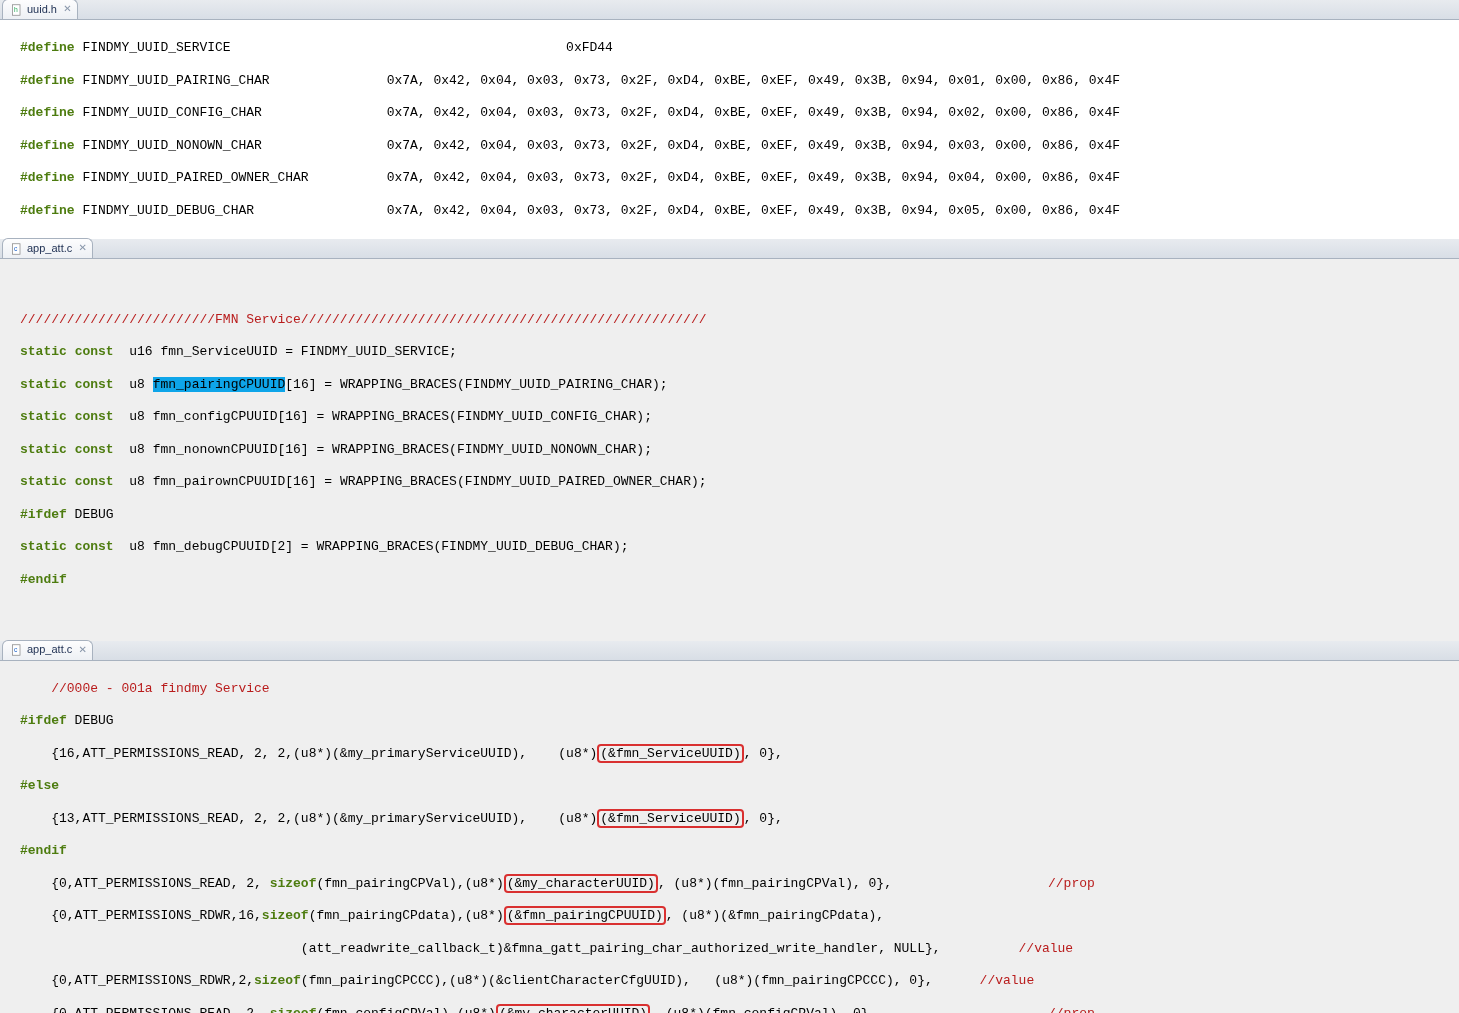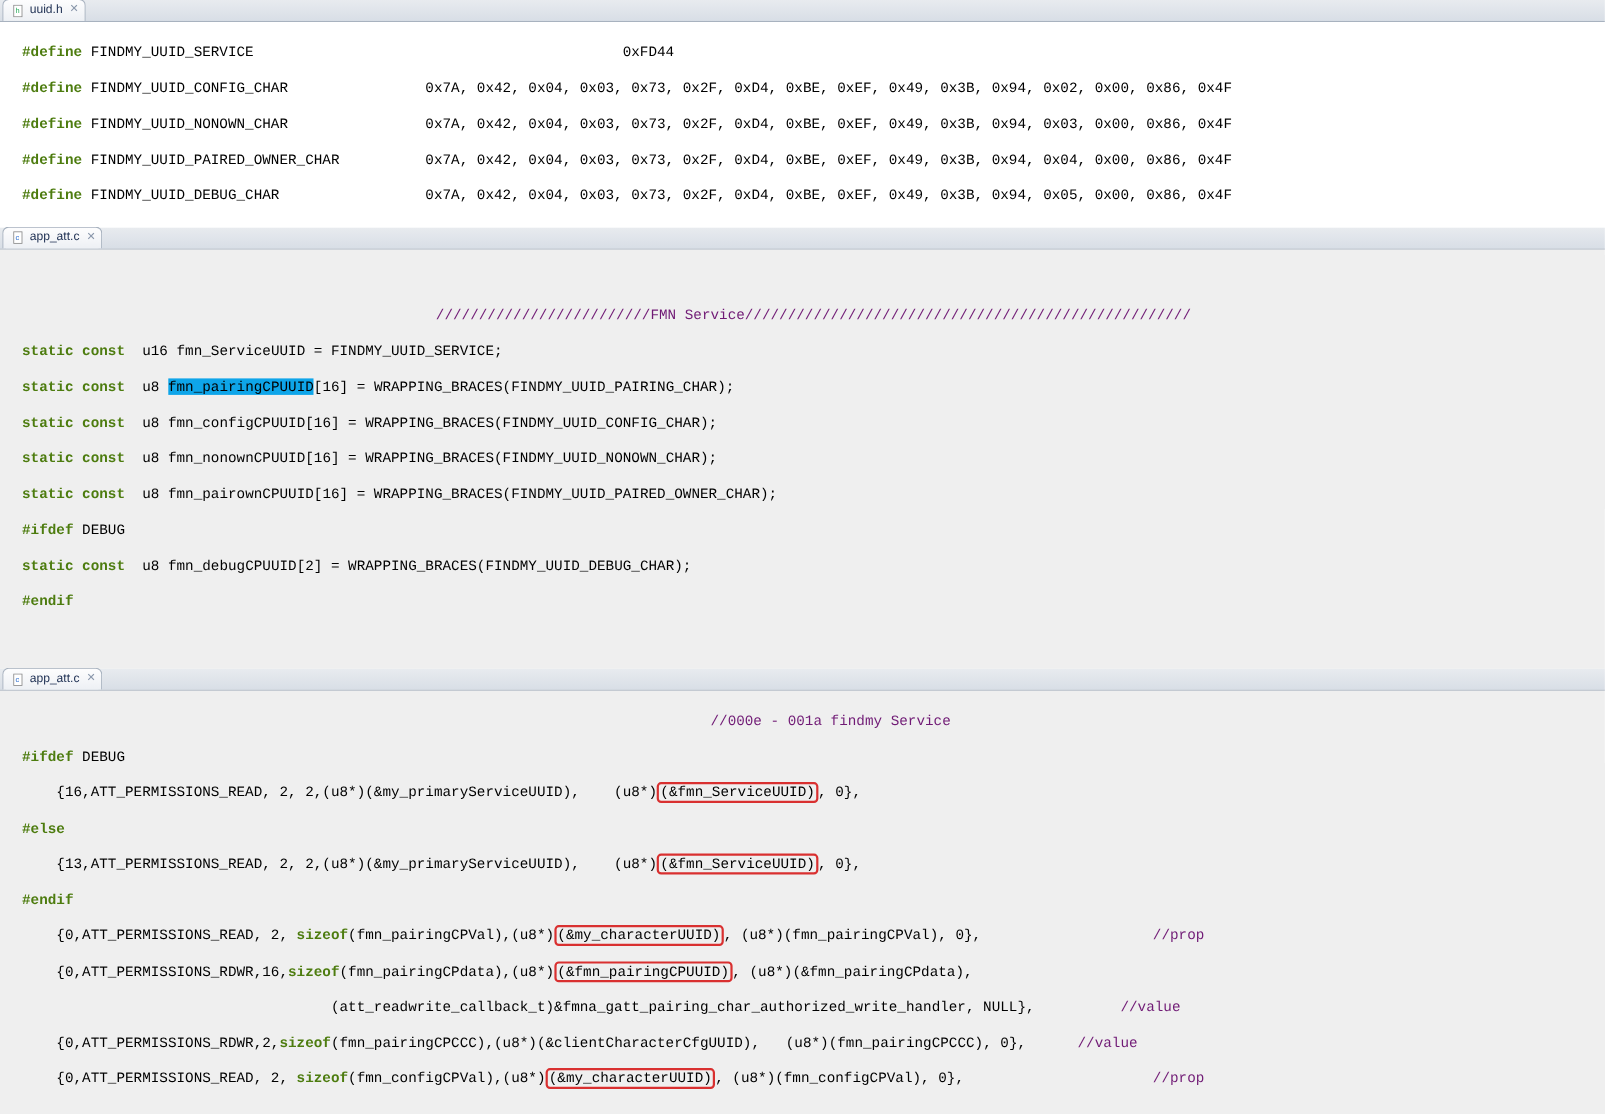--- a/index.html
+++ b/index.html
@@ -47,21 +47,21 @@
     cursor: pointer;
   }
   .editor {
     background: #ffffff;
     padding: 4px 0 4px 20px;
     white-space: pre;
     overflow-x: hidden;
   }
   .hlgrey { background: #efefef; }
   .kw { color: #4d7c0f; font-weight: bold; }
-  .cm { color: #701a75; text-align: center; }
+  .cm { color: #b91c1c; }
   .tok-hi { background: #0ea5e9; }
   .boxed {
     border: 2px solid #d93030;
     border-radius: 4px;
     padding: 0 1px;
   }
   .line { display: block; min-height: 16px; }
 </style>
 </head>
 <body>
@@ -72,20 +72,21 @@
         <rect x="2" y="1" width="10" height="14" fill="#fff" stroke="#888"></rect>
         <text x="4" y="11" font-size="9" fill="#2a5" font-family="Arial">h</text>
       </svg>
     <span>uuid.h</span>
     <span class="close">✕</span>
   </div>
 </div>
 
 <div class="editor">
 <span class="line"><span class="kw">#define</span><span> FINDMY_UUID_SERVICE                                           0xFD44</span></span>
+<span class="line"><span class="kw">#define</span><span> FINDMY_UUID_PAIRING_CHAR               0x7A, 0x42, 0x04, 0x03, 0x73, 0x2F, 0xD4, 0xBE, 0xEF, 0x49, 0x3B, 0x94, 0x01, 0x00, 0x86, 0x4F</span></span>
 <span class="line"><span class="kw">#define</span><span> FINDMY_UUID_CONFIG_CHAR                0x7A, 0x42, 0x04, 0x03, 0x73, 0x2F, 0xD4, 0xBE, 0xEF, 0x49, 0x3B, 0x94, 0x02, 0x00, 0x86, 0x4F</span></span>
 <span class="line"><span class="kw">#define</span><span> FINDMY_UUID_NONOWN_CHAR                0x7A, 0x42, 0x04, 0x03, 0x73, 0x2F, 0xD4, 0xBE, 0xEF, 0x49, 0x3B, 0x94, 0x03, 0x00, 0x86, 0x4F</span></span>
 <span class="line"><span class="kw">#define</span><span> FINDMY_UUID_PAIRED_OWNER_CHAR          0x7A, 0x42, 0x04, 0x03, 0x73, 0x2F, 0xD4, 0xBE, 0xEF, 0x49, 0x3B, 0x94, 0x04, 0x00, 0x86, 0x4F</span></span>
 <span class="line"><span class="kw">#define</span><span> FINDMY_UUID_DEBUG_CHAR                 0x7A, 0x42, 0x04, 0x03, 0x73, 0x2F, 0xD4, 0xBE, 0xEF, 0x49, 0x3B, 0x94, 0x05, 0x00, 0x86, 0x4F</span></span>
 </div>
 
 <div class="tab-bar">
   <div class="tab">
     <svg class="icon-svg" viewBox="0 0 16 16">
         <rect x="2" y="1" width="10" height="14" fill="#fff" stroke="#888"></rect>

